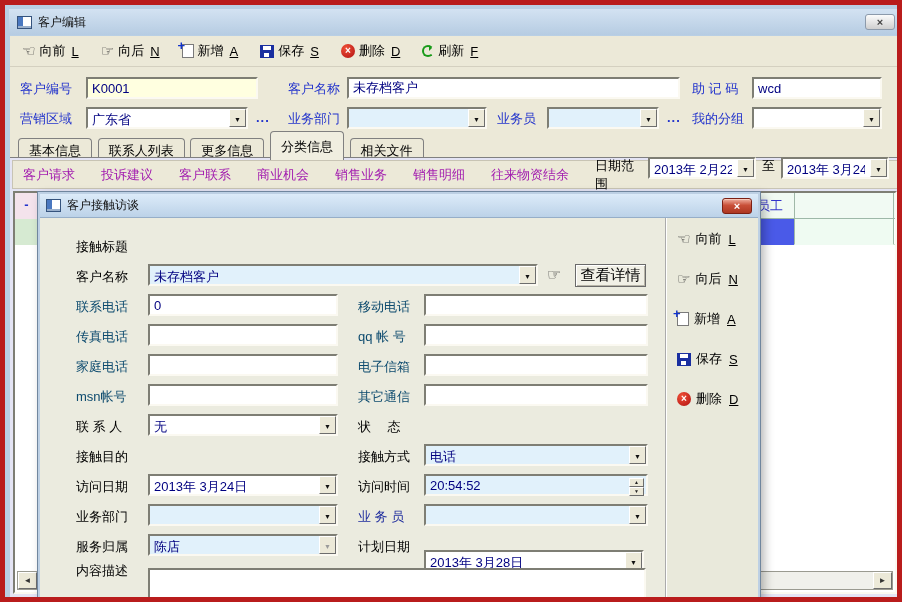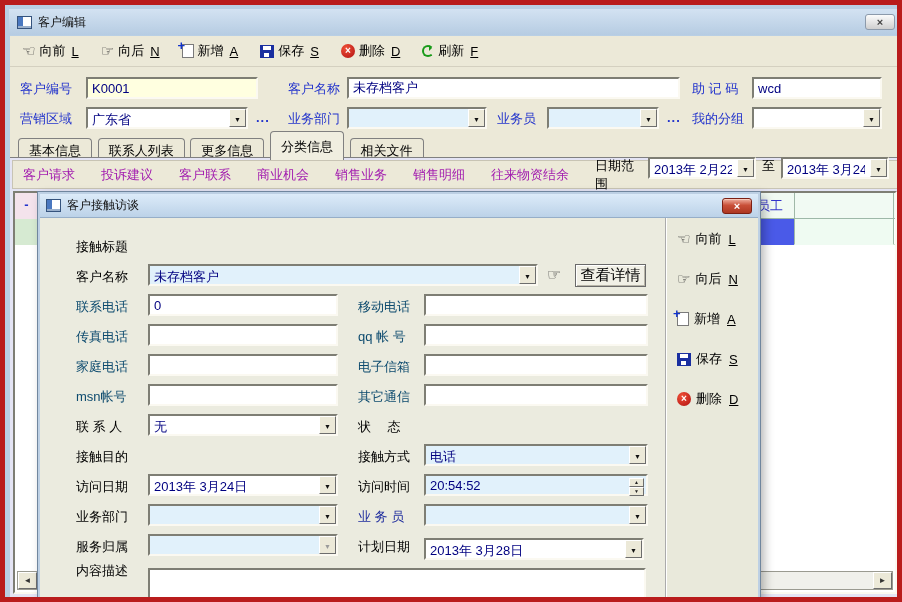--- a/index.html
+++ b/index.html
@@ -324,24 +324,25 @@
         <span class="carrow"></span>
       </div>
       <span class="lbl lbl-navy" style="left:318px;top:290px">业 务 员</span>
       <div class="tbx combo cyan" style="left:384px;top:286px;width:224px">
         <span class="cval"></span>
         <span class="carrow"></span>
       </div>
 
       <span class="lbl" style="left:36px;top:320px">服务归属</span>
       <div class="tbx combo cyan disabled" style="left:108px;top:316px;width:190px">
+        <span class="cval">陈店</span>
         <span class="carrow"></span>
       </div>
       <span class="lbl" style="left:318px;top:320px">计划日期</span>
-      <div class="tbx combo" style="left:384px;top:320px;width:220px">
+      <div class="tbx combo" style="left:384px;top:332px;width:220px">
         <span class="cval">2013年 3月28日</span>
         <span class="carrow"></span>
       </div>
 
       <span class="lbl" style="left:36px;top:344px">内容描述</span>
       <textarea class="tbx" style="left: 108px; top: 350px; width: 498px; height: 115px;" value=""></textarea>
     </div>
 
     <div class="dlg-side">
       <span class="sbtn" style="top:12px">

